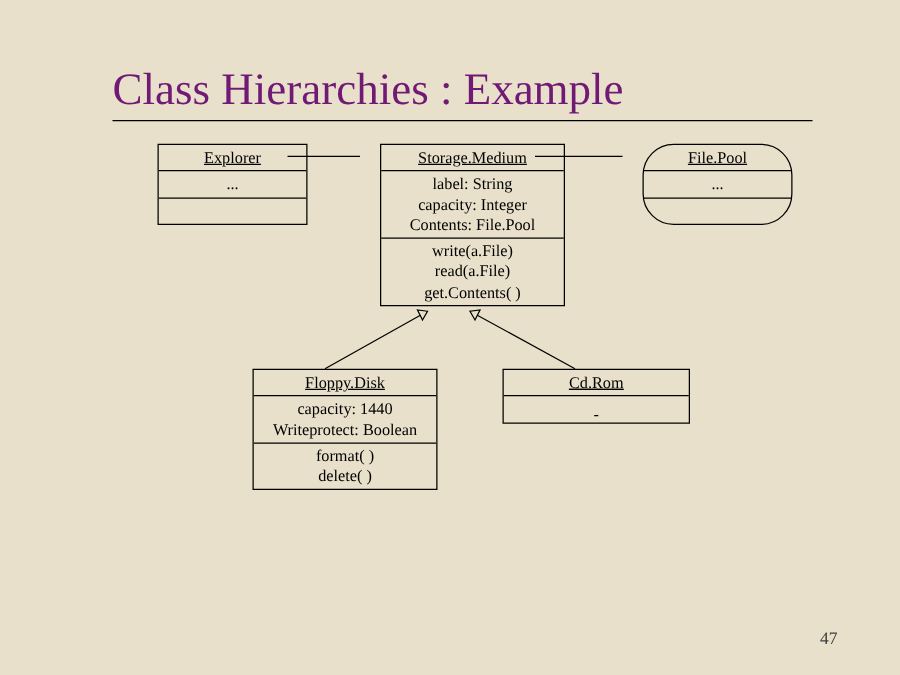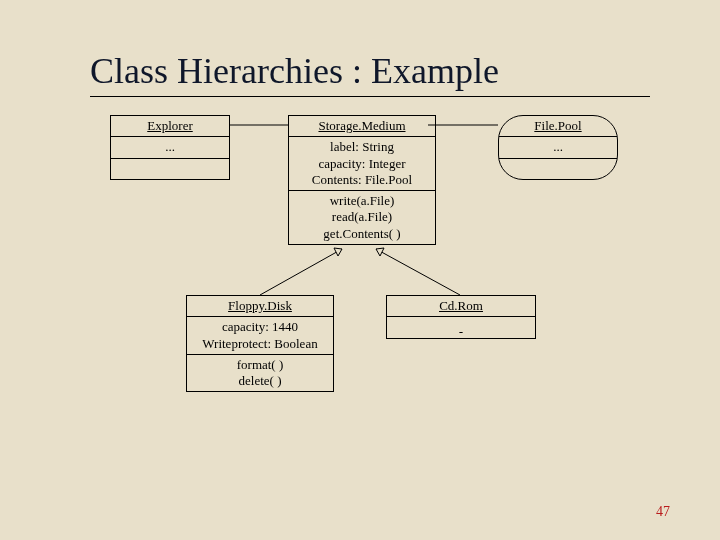--- a/index.html
+++ b/index.html
@@ -12,54 +12,55 @@
     overflow: hidden;
   }
   .slide {
     padding: 50px 70px 0 90px;
     position: relative;
     height: 100%;
   }
   .title {
     font-size: 36px;
     font-weight: normal;
-    color: #0f172a;
+    color: #701a75;
     border-bottom: 1px solid #000;
     padding-bottom: 4px;
     margin-bottom: 18px;
   }
   .diagram {
     position: relative;
     width: 100%;
     height: 360px;
   }
   .class-box {
     position: absolute;
     border: 1px solid #000;
     background: transparent;
     font-size: 13px;
     line-height: 1.25;
     text-align: center;
+    margin-left: 16px;
   }
   .class-box .section {
     padding: 2px 6px;
   }
   .class-box .name {
     text-decoration: underline;
     font-weight: normal;
   }
   .class-box .divider {
     border-top: 1px solid #000;
   }
   .slide-number {
     position: absolute;
     bottom: 20px;
     right: 50px;
     font-size: 14px;
-    color: #b91c1c;
+    color: #404040;
   }
   svg.connectors {
     position: absolute;
     top: 0;
     left: 0;
     width: 100%;
     height: 100%;
     pointer-events: none;
   }
 </style>

